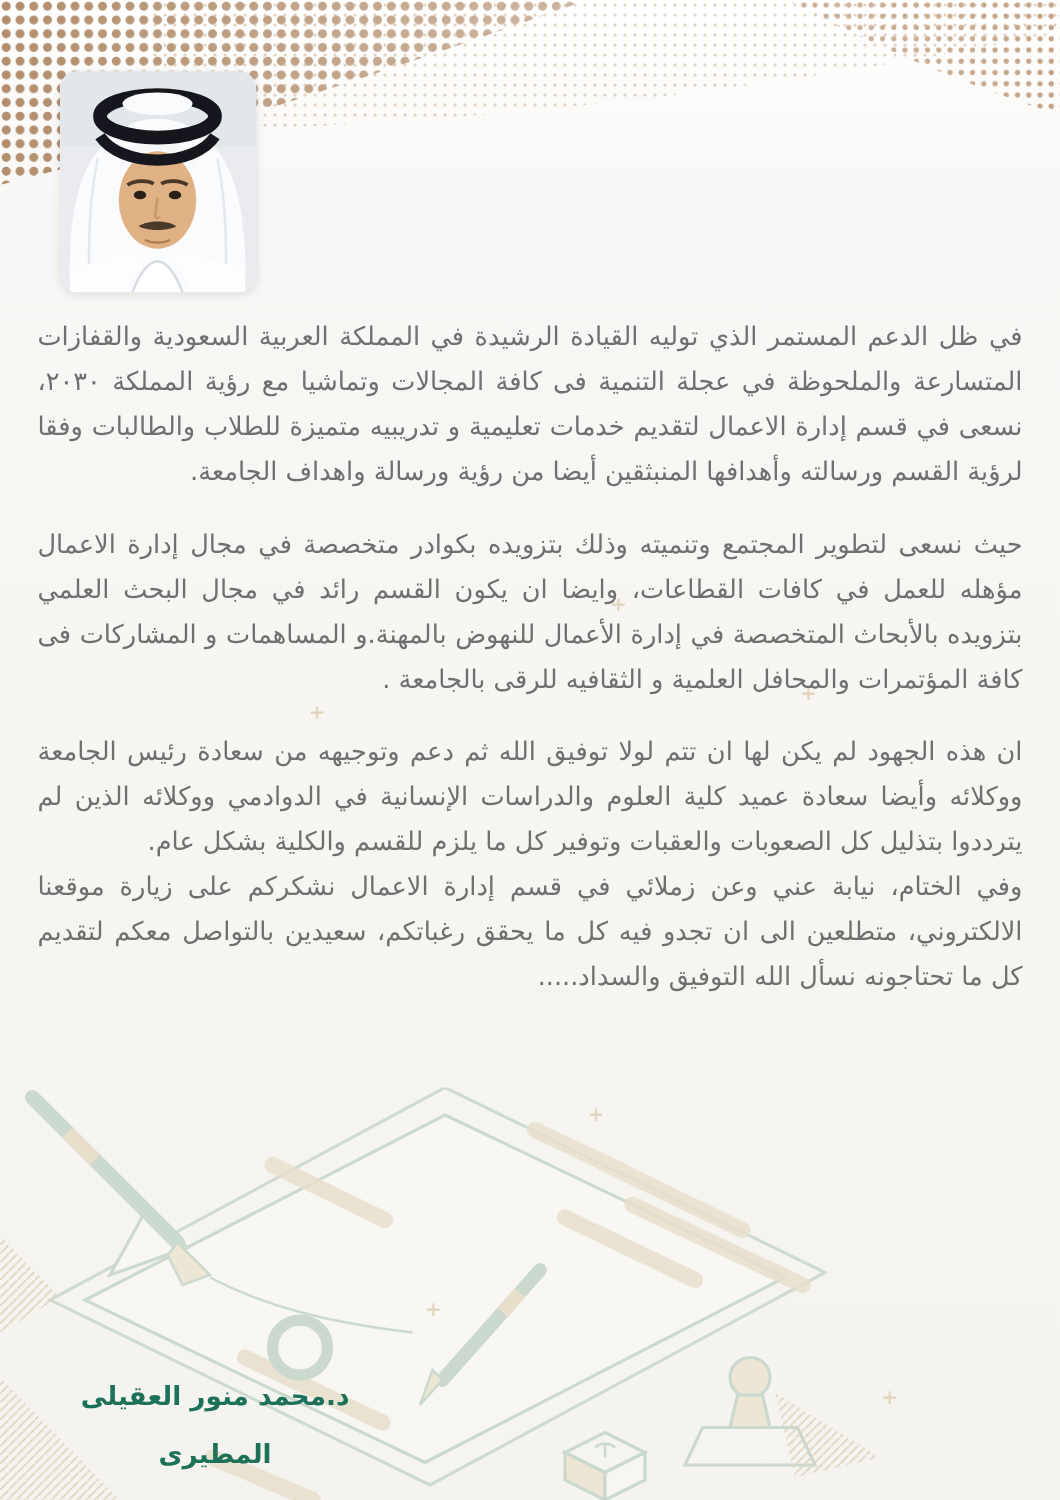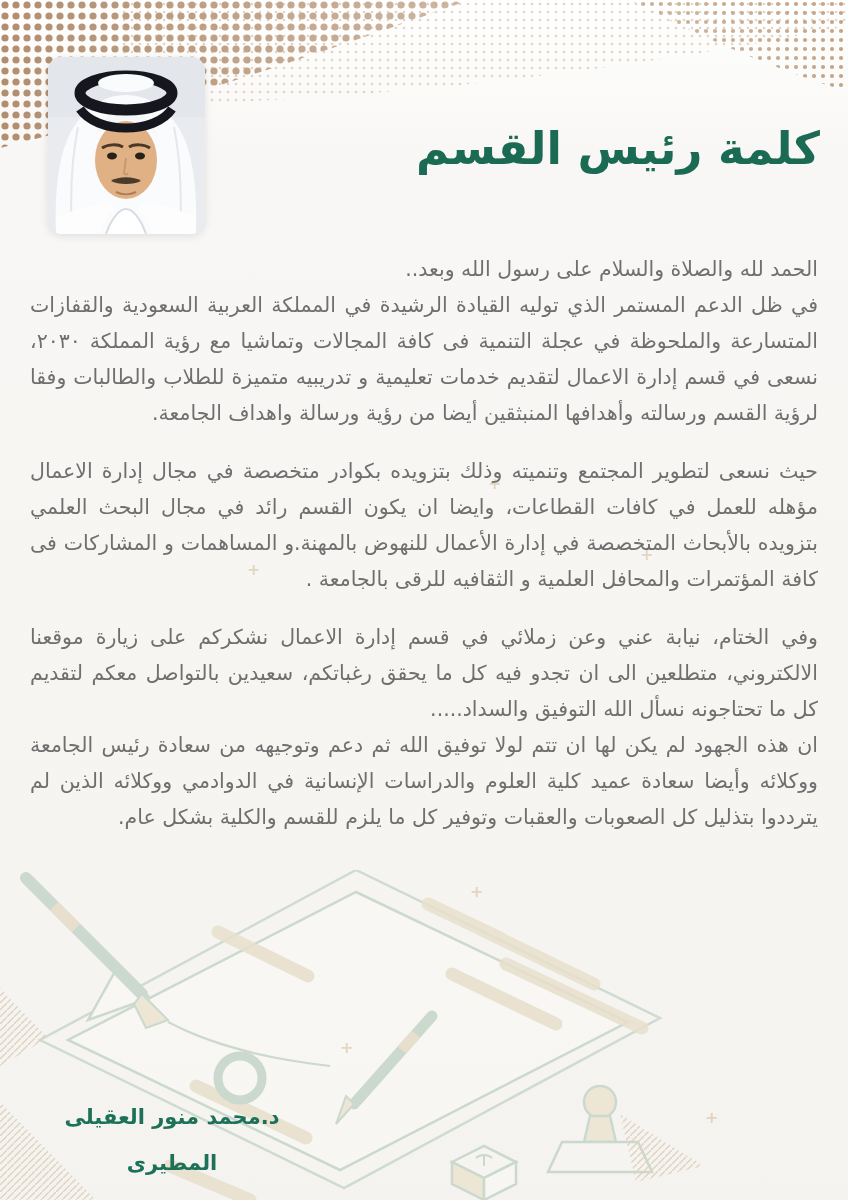--- a/index.html
+++ b/index.html
@@ -148,27 +148,25 @@
       <ellipse cx="92" cy="99" rx="5" ry="3.4" fill="#2b2018"></ellipse>
       <path d="M78,101 L76,116 C77,118 79,118 80,116" stroke="#c79a6e" stroke-width="2" fill="none"></path>
       <path d="M63,124 C70,119 86,119 93,124 C86,128 70,128 63,124 Z" fill="#4a3a2a"></path>
       <path d="M68,135 C74,138 82,138 88,135" stroke="#b07d52" stroke-width="2" fill="none"></path>
       <path d="M8,177 L8,160 C30,151 48,147 60,146 L66,152 C58,160 54,168 52,177 Z" fill="#fdfdfe"></path>
       <path d="M148,177 L148,160 C126,151 108,147 96,146 L90,152 C98,160 102,168 104,177 Z" fill="#fdfdfe"></path>
       <path d="M58,177 C64,160 72,152 78,152 C84,152 92,160 98,177" stroke="#d8dce2" stroke-width="2" fill="#ffffff"></path>
     </svg>
   </div>
 
-  <h1 class="page-title">كلمة رئيس القسم</h1>
 
   <div class="content">
-    <p class="tight">الحمد لله والصلاة والسلام على رسول الله وبعد..</p>
     <p>في ظل الدعم المستمر الذي توليه القيادة الرشيدة في المملكة العربية السعودية والقفازات المتسارعة والملحوظة في عجلة التنمية فى كافة المجالات وتماشيا مع رؤية المملكة ٢٠٣٠، نسعى في قسم إدارة الاعمال لتقديم خدمات تعليمية و تدريبيه متميزة للطلاب والطالبات وفقا لرؤية القسم ورسالته وأهدافها المنبثقين أيضا من رؤية ورسالة واهداف الجامعة.</p>
     <p>حيث نسعى لتطوير المجتمع وتنميته وذلك بتزويده بكوادر متخصصة في مجال إدارة الاعمال مؤهله للعمل في كافات القطاعات، وايضا ان يكون القسم رائد في مجال البحث العلمي بتزويده بالأبحاث المتخصصة في إدارة الأعمال للنهوض بالمهنة.و المساهمات و المشاركات فى كافة المؤتمرات والمحافل العلمية و الثقافيه للرقى بالجامعة .</p>
+    <p class="tight">ان هذه الجهود لم يكن لها ان تتم لولا توفيق الله ثم دعم وتوجيهه من سعادة رئيس الجامعة ووكلائه وأيضا سعادة عميد كلية العلوم والدراسات الإنسانية في الدوادمي ووكلائه الذين لم يترددوا بتذليل كل الصعوبات والعقبات وتوفير كل ما يلزم للقسم والكلية بشكل عام.</p>
     <p class="tight">وفي الختام، نيابة عني وعن زملائي في قسم إدارة الاعمال نشكركم على زيارة موقعنا الالكتروني، متطلعين الى ان تجدو فيه كل ما يحقق رغباتكم، سعيدين بالتواصل معكم لتقديم كل ما تحتاجونه نسأل الله التوفيق والسداد.....</p>
-    <p class="tight">ان هذه الجهود لم يكن لها ان تتم لولا توفيق الله ثم دعم وتوجيهه من سعادة رئيس الجامعة ووكلائه وأيضا سعادة عميد كلية العلوم والدراسات الإنسانية في الدوادمي ووكلائه الذين لم يترددوا بتذليل كل الصعوبات والعقبات وتوفير كل ما يلزم للقسم والكلية بشكل عام.</p>
   </div>
 
   <div class="signature">
     <div>د.محمد منور العقيلى المطيرى</div>
   </div>
 
 </div>
 
 </body></html>

